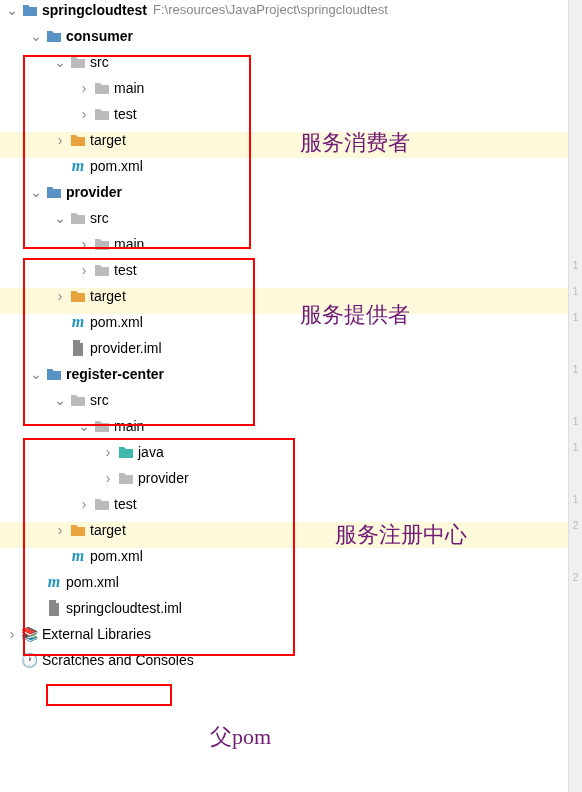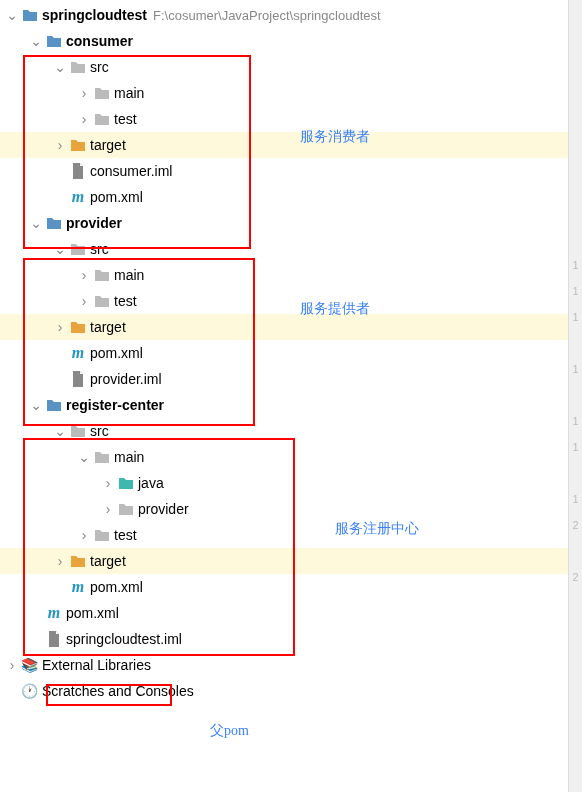--- a/index.html
+++ b/index.html
@@ -8,21 +8,20 @@
       font-size: 14px;
       background: #fff;
       width: 582px;
       height: 792px;
       position: relative;
       overflow: hidden;
     }
     .tree { padding: 2px 0; }
     .row {
       display: flex;
-      align-items: center;
       height: 26px;
       padding-left: 4px;
       white-space: nowrap;
     }
     .row.hl { background: #fff9dc; }
     .arrow {
       width: 16px;
       height: 16px;
       display: inline-flex;
       align-items: center;
@@ -48,23 +47,23 @@
     .maven { color: #2196c4; font-weight: bold; font-style: italic; font-family: serif; font-size: 16px; }
     .maven::before { content: "m"; }
     .lib-icon::before { content: "📚"; }
     .scratch-icon::before { content: "🕐"; }
     .label { color: #000; }
     .label.bold { font-weight: bold; }
     .path { color: #888; margin-left: 6px; font-size: 13px; }
     .indent { display: inline-block; }
     .annotation {
       position: absolute;
-      color: #3b82f6;
+      color: #701a75;
       font-family: "SimSun", serif;
-      font-size: 14px;
+      font-size: 22px;
       pointer-events: none;
     }
     .redbox {
       position: absolute;
       border: 2px solid #ff0000;
       pointer-events: none;
     }
     .gutter {
       position: absolute;
       right: 0;
@@ -88,21 +87,21 @@
 
   <div class="row">
     <span class="indent" style="width:0px"></span>
     <span class="arrow open"></span>
     <span class="icon">
         <svg class="folder-svg" viewBox="0 0 16 14">
           <path class="folder-blue" d="M1 2h5l2 2h7v9H1z"></path>
         </svg>
       </span>
     <span class="label bold">springcloudtest</span>
-    <span class="path">F:\cosumer\JavaProject\springcloudtest</span>
+    <span class="path">F:\resources\JavaProject\springcloudtest</span>
   </div>
 
 
   <div class="row">
     <span class="indent" style="width:24px"></span>
     <span class="arrow open"></span>
     <span class="icon">
         <svg class="folder-svg" viewBox="0 0 16 14">
           <path class="folder-blue" d="M1 2h5l2 2h7v9H1z"></path>
         </svg>
@@ -141,31 +140,20 @@
   </div>
   <div class="row hl">
     <span class="indent" style="width:48px"></span>
     <span class="arrow closed"></span>
     <span class="icon">
         <svg class="folder-svg" viewBox="0 0 16 14">
           <path class="folder-orange" d="M1 2h5l2 2h7v9H1z"></path>
         </svg>
       </span>
     <span class="label">target</span>
-  </div>
-  <div class="row">
-    <span class="indent" style="width:48px"></span>
-    <span class="arrow none"></span>
-    <span class="icon">
-        <svg class="file-svg" viewBox="0 0 14 16">
-          <path class="file-gray" d="M2 0h7l3 3v13H2z"></path>
-          <path fill="#fff" d="M9 0v3h3z"></path>
-        </svg>
-      </span>
-    <span class="label">consumer.iml</span>
   </div>
   <div class="row">
     <span class="indent" style="width:48px"></span>
     <span class="arrow none"></span>
     <span class="icon maven"></span>
     <span class="label">pom.xml</span>
   </div>
 
   <div class="row">
     <span class="indent" style="width:24px"></span>

